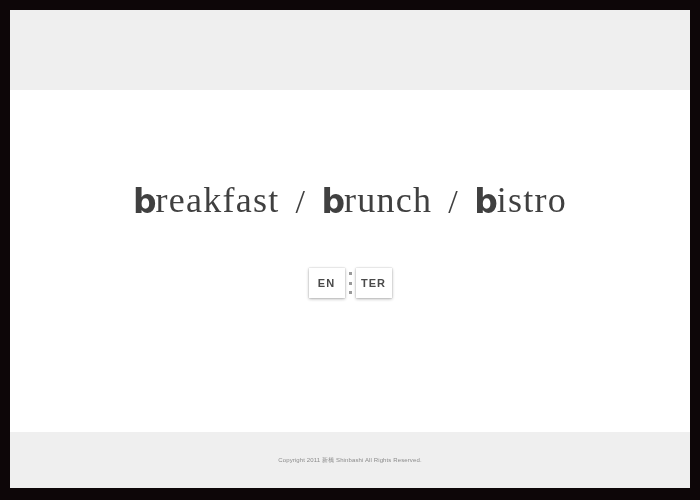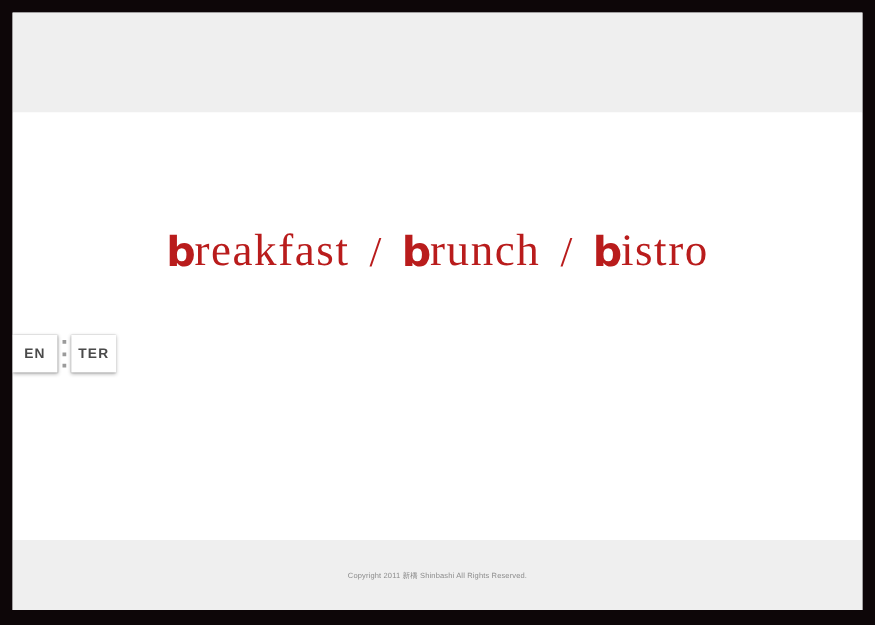--- a/index.html
+++ b/index.html
@@ -50,21 +50,21 @@
   }
 
   
   #brand-headline {
     position: absolute;
     top: 92px;
     left: 0;
     right: 0;
     text-align: center;
     white-space: nowrap;
-    color: #b91c1c;
+    color: #404040;
     font-family: "Liberation Serif", "DejaVu Serif", serif;
     font-size: 36px;
     line-height: 1;
     letter-spacing: 0.01em;
   }
   .word {
     display: inline-block;
   }
   .drop-b {
     font-family: "DejaVu Sans", sans-serif;
@@ -86,20 +86,21 @@
     top: 1px;
   }
 
   
   #enter-button {
     position: absolute;
     top: 178px;
     left: 0;
     right: 0;
     display: flex;
+    justify-content: center;
     align-items: center;
     cursor: pointer;
   }
   .enter-tile {
     background: #ffffff;
     box-shadow: 0 1px 3px rgba(0,0,0,0.30), 0 0 1px rgba(0,0,0,0.25);
     height: 30px;
     min-width: 26px;
     padding: 0 5px;
     display: flex;

